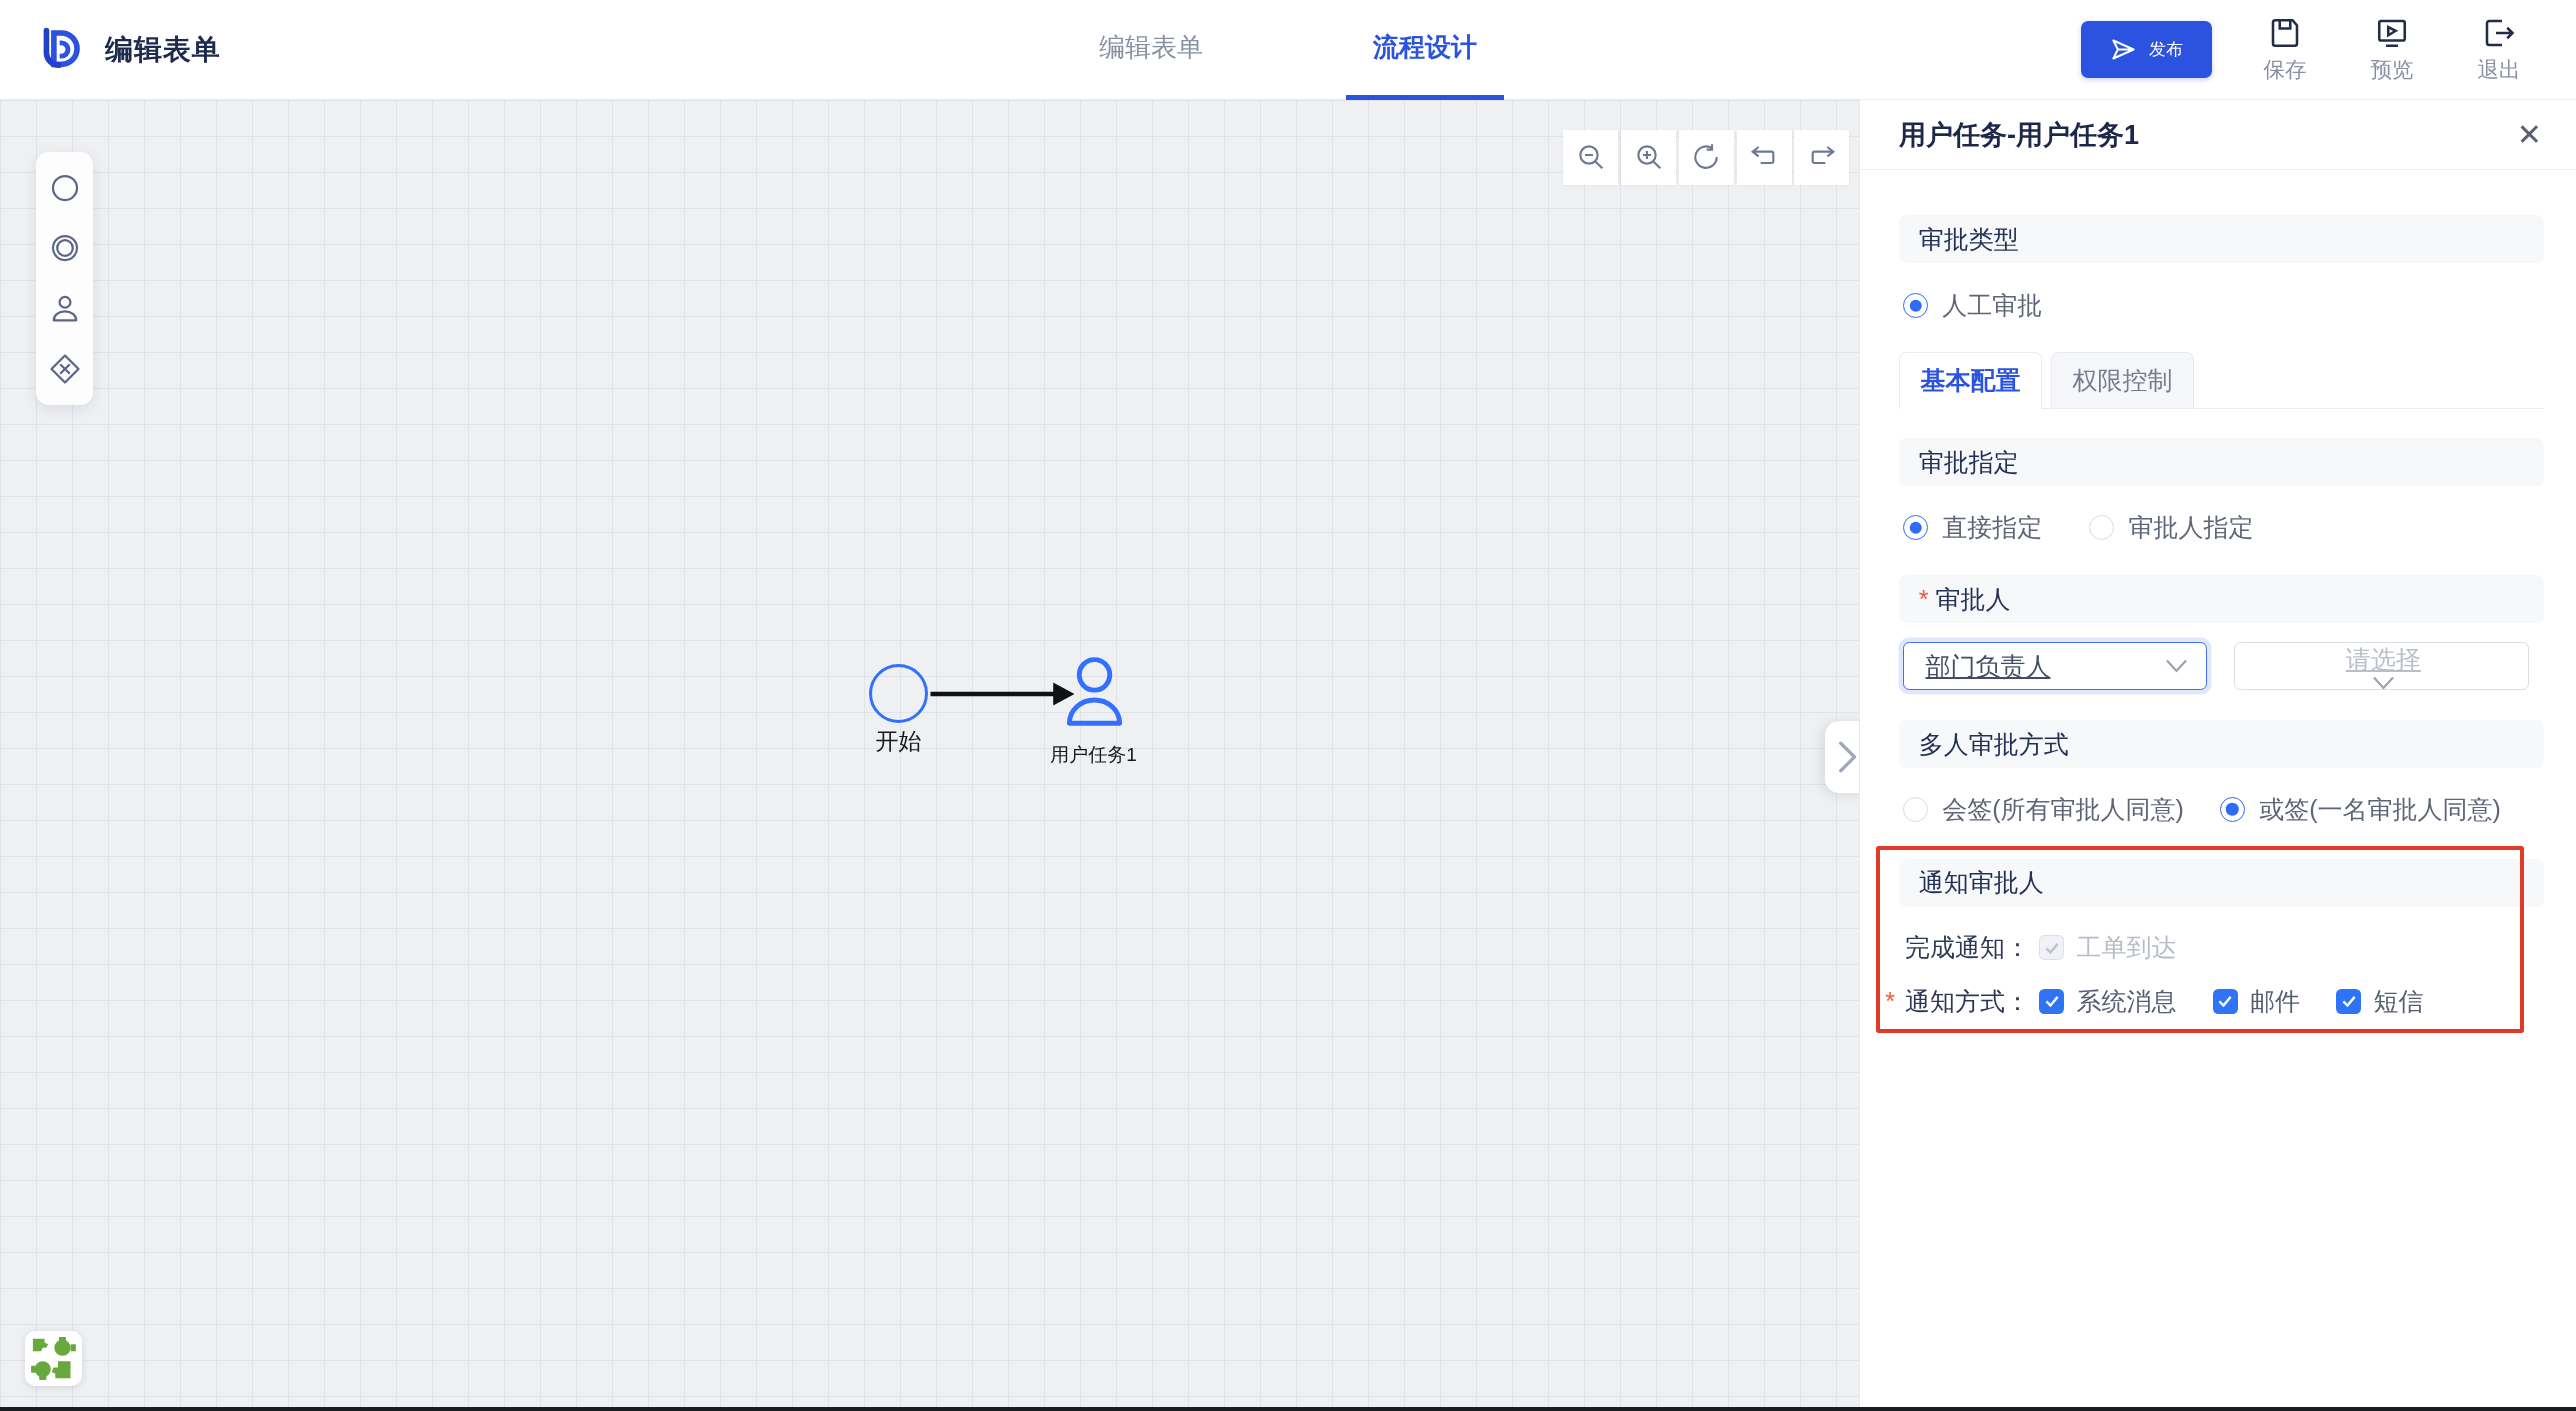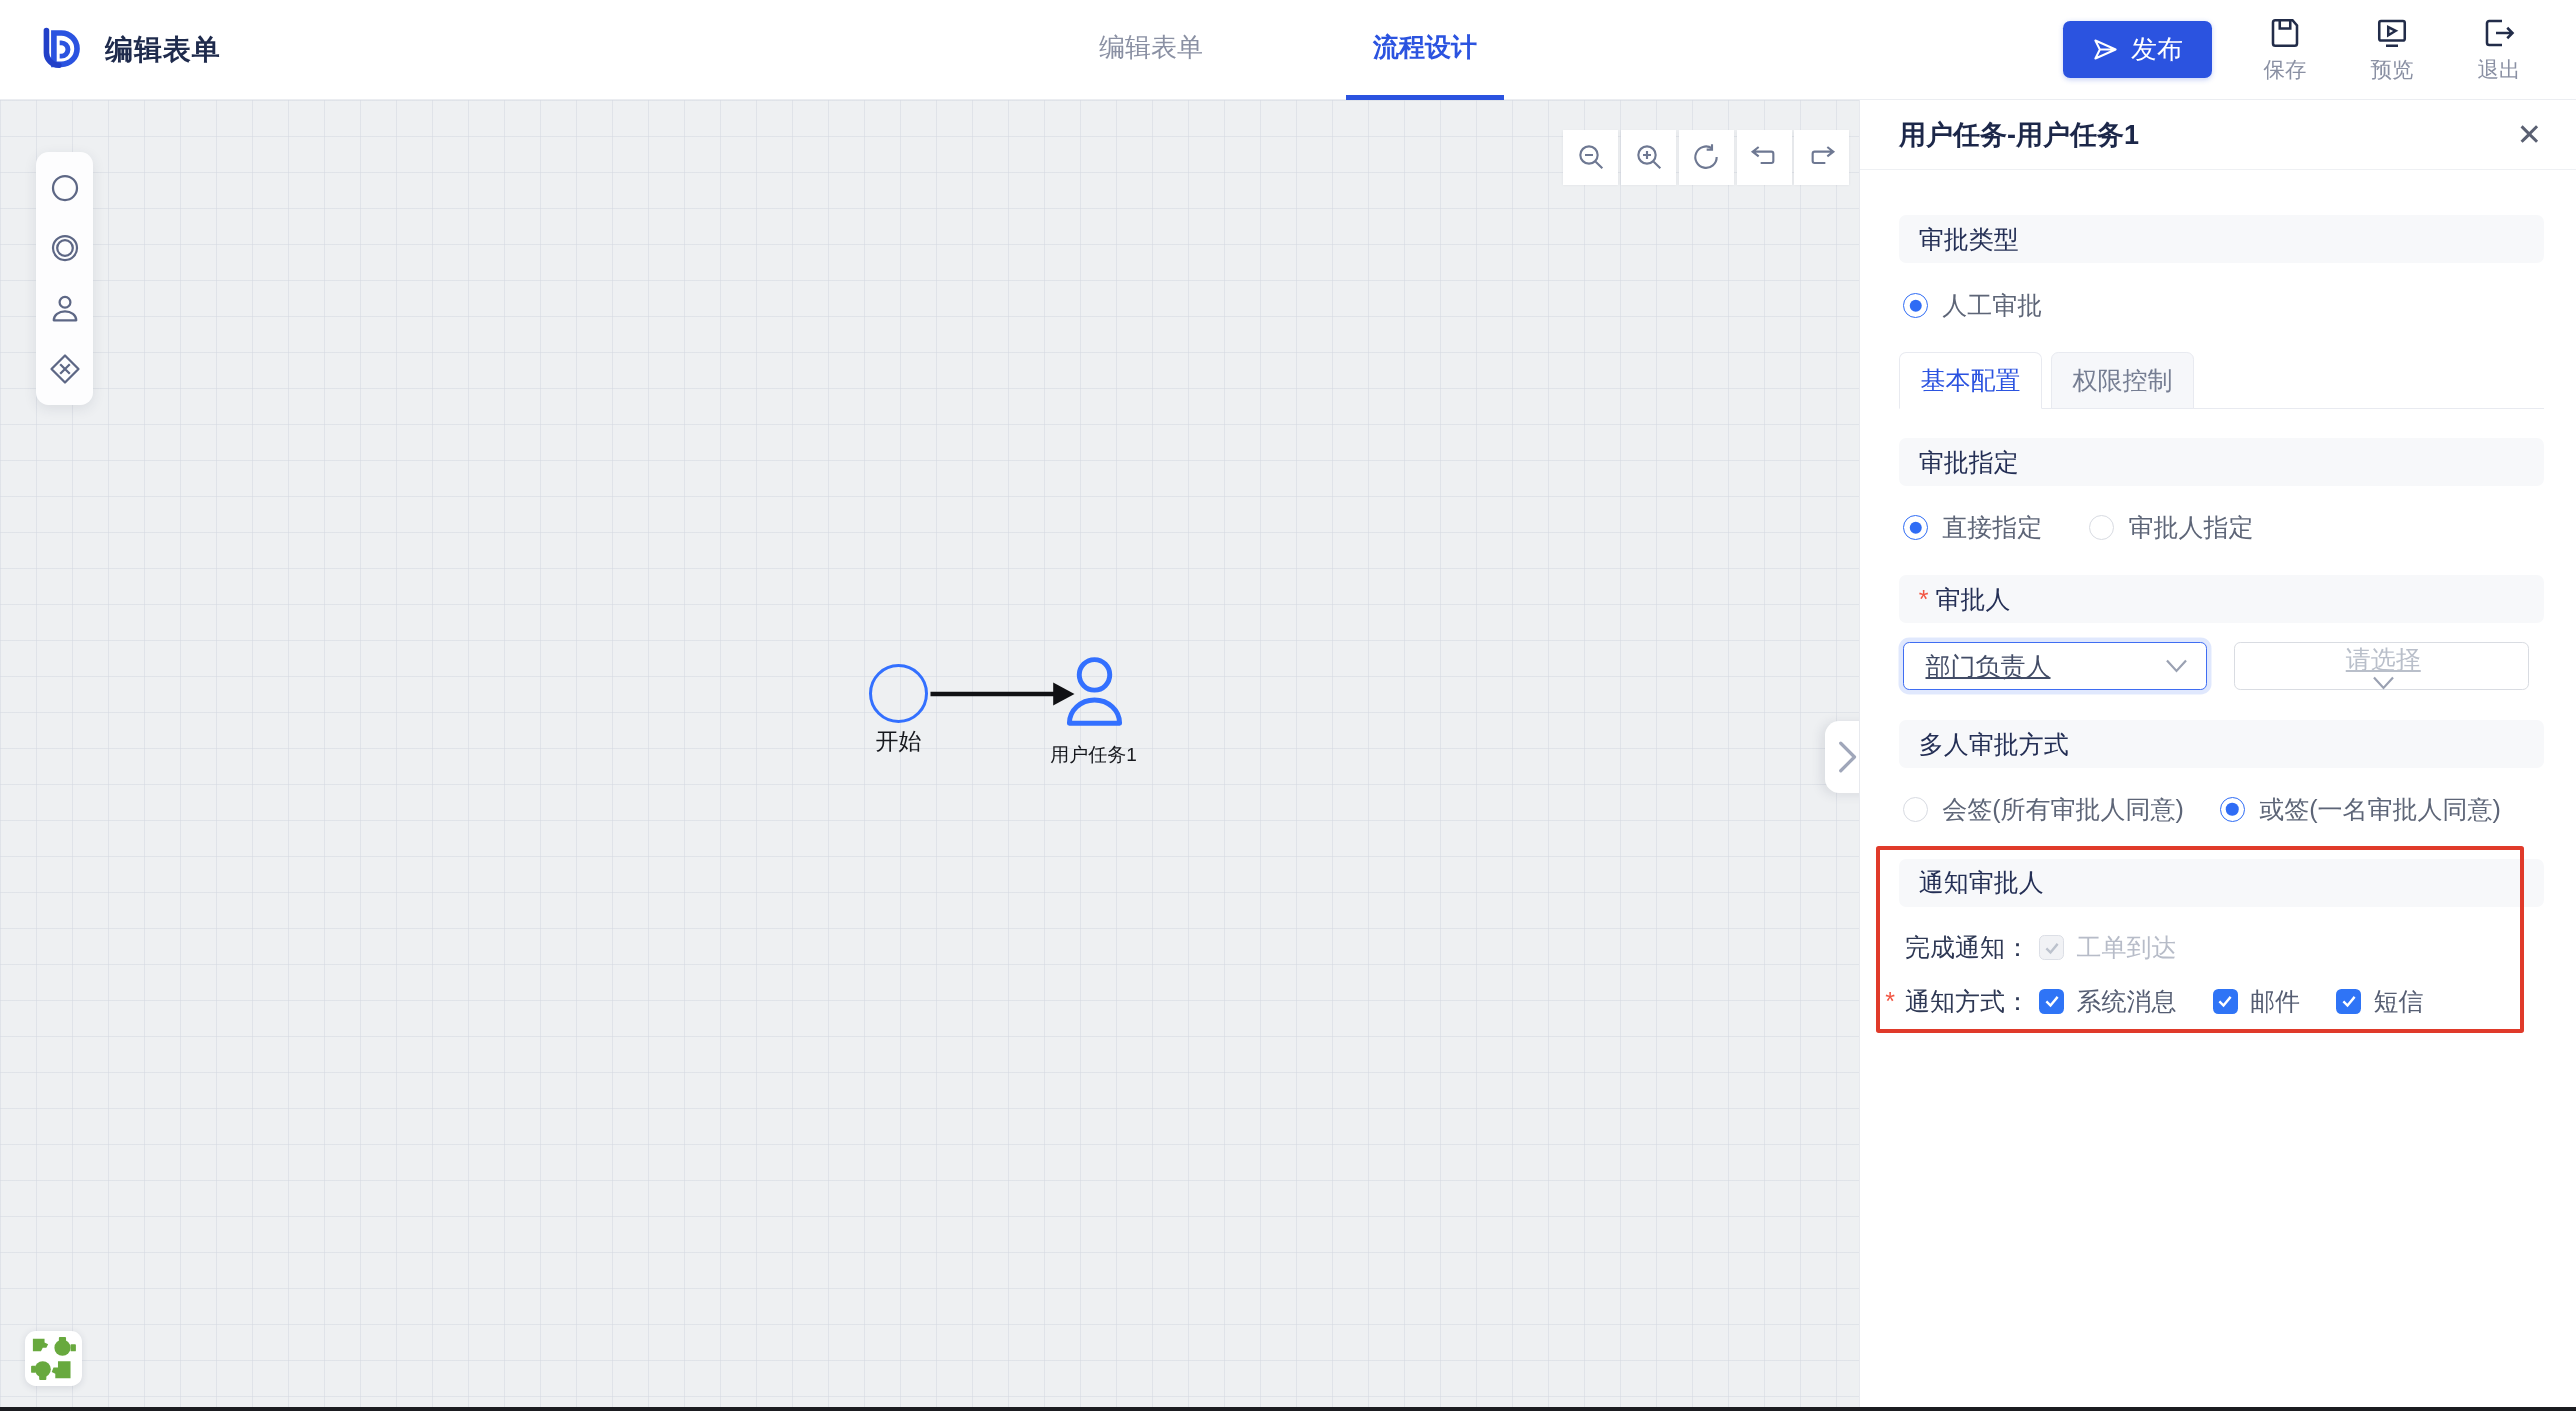--- a/index.html
+++ b/index.html
@@ -11,21 +11,21 @@
   .hdr { position:absolute; top:0; left:0; width:2576px; height:100px; background:#fff;
          border-bottom:0.9px solid #ebedf1; display:flex; align-items:center; padding:0 43px 0 39px; z-index:20; }
   .hdr-left { display:flex; align-items:center; gap:23px; }
   .logo { width:43px; height:45px; display:block; }
   .hdr-title { font-size:28px; font-weight:700; color:#1e2a4c; letter-spacing:0.9px; }
   .hdr-tabs { position:absolute; left:50%; top:0; transform:translateX(-50%); height:100px; display:flex; gap:116px; }
   .hdr-tab { height:100px; display:flex; align-items:center; padding:0 27px; font-size:26px; color:#8a90a3; cursor:pointer; border-bottom:5.4px solid transparent; }
   .hdr-tab.active { color:#2b53e0; font-weight:700; border-bottom-color:#2b53e0; }
   .hdr-right { margin-left:auto; display:flex; align-items:center; gap:39px; }
   .publish-btn { height:57px; padding:16px 29px; background:#2b53e0; border:none; border-radius:7.2px; color:#fff;
-                 font-size:26px; font-family:inherit; display:flex; align-items:center; gap:12px; cursor:pointer;
+                 font-size:17px; font-family:inherit; display:flex; align-items:center; gap:12px; cursor:pointer;
                  box-shadow:0 1.8px 5.4px rgba(43,83,224,0.25); }
   .icon-btn { display:flex; flex-direction:column; align-items:center; gap:3.6px; cursor:pointer; width:68px; }
   .icon-btn svg { width:36px; height:36px; stroke:#222c49; }
   .icon-btn span { font-size:21.5px; color:#8a90a3; }
 
   
   .canvas { position:absolute; top:100px; left:0; width:1859px; bottom:0; background-color:#eef0f2;
             background-image:linear-gradient(rgba(213,217,225,0.55) 0.9px, transparent 0.9px),
                              linear-gradient(90deg, rgba(213,217,225,0.55) 0.9px, transparent 0.9px);
             background-size:36px 36px; overflow:hidden; }
@@ -73,21 +73,21 @@
   .radio.checked { border-color:#2f6cf5; }
   .radio.checked::after { content:""; position:absolute; left:50%; top:50%; width:12.5px; height:12.5px;
                           transform:translate(-50%,-50%); border-radius:50%; background:#2f6cf5; }
   .radio-label { font-size:25px; color:#5d6577; }
 
   .cfg-tabs { margin:0 32px 0 39px; display:flex; align-items:flex-end; border-bottom:0.9px solid #e8eaf0; height:58px; }
   .cfg-tab { width:143px; height:57px; margin-bottom:-0.9px; display:flex; align-items:center; justify-content:center;
              font-size:25px; cursor:pointer; border:0.9px solid #e8eaf0; background:#f6f7fa; color:#757d92; }
   .cfg-tab:first-child { border-radius:7.2px 7.2px 0 0; margin-right:9px; }
   .cfg-tab:nth-child(2) { border-radius:7.2px 7.2px 0 0; }
-  .cfg-tab.active { background:#fff; color:#2b53e0; font-weight:400; border-bottom-color:#fff; }
+  .cfg-tab.active { background:#fff; color:#2b53e0; font-weight:700; border-bottom-color:#fff; }
 
   .select-row { margin-left:43px; display:flex; gap:27px; }
   .select { height:48px; border:0.9px solid #d9dce2; border-radius:6.3px; background:#fff; display:flex;
             align-items:center; padding:0 18px 0 21.5px; cursor:pointer; }
   .select .sel-text { font-size:25px; color:#424c66; flex:1;text-decoration:underline; }
   .select .sel-text.placeholder { color:#b9bfca; }
   .select svg { width:23px; height:14.3px; stroke:#9aa1b2; fill:none; flex:none; }
   .select.focused { border:1.8px solid #3f6df2; box-shadow:0 0 0 4.5px rgba(63,109,242,0.16); }
   .select.w1 { width:304px; } .select.w2 { width:295px;flex-direction:column; }
 

